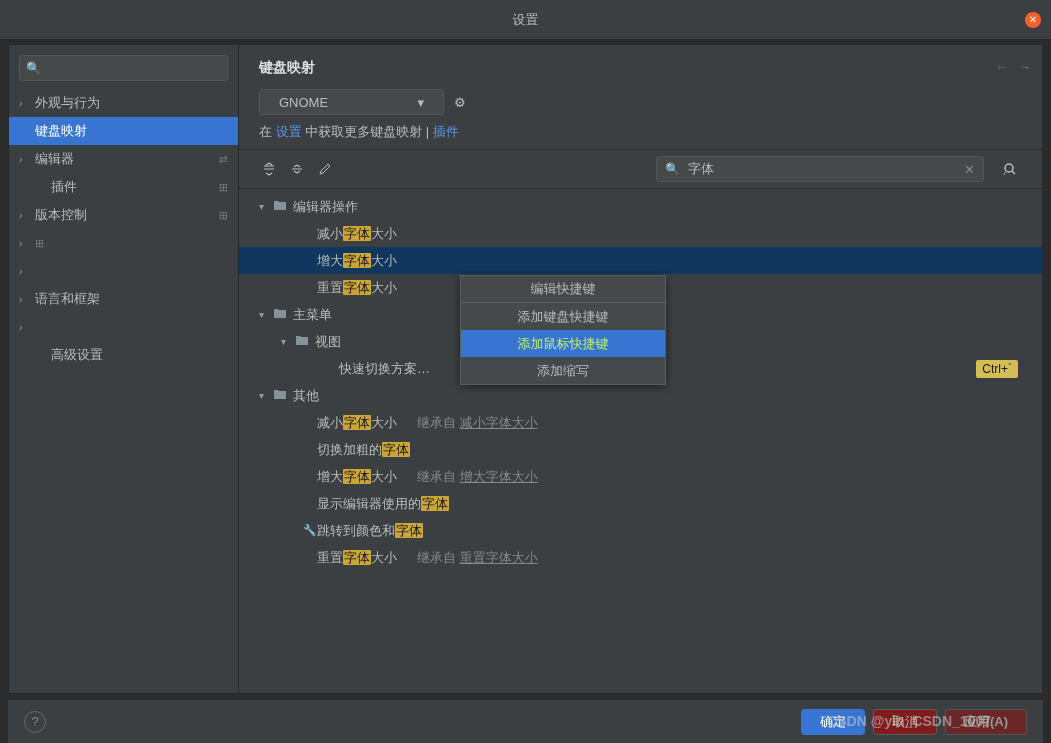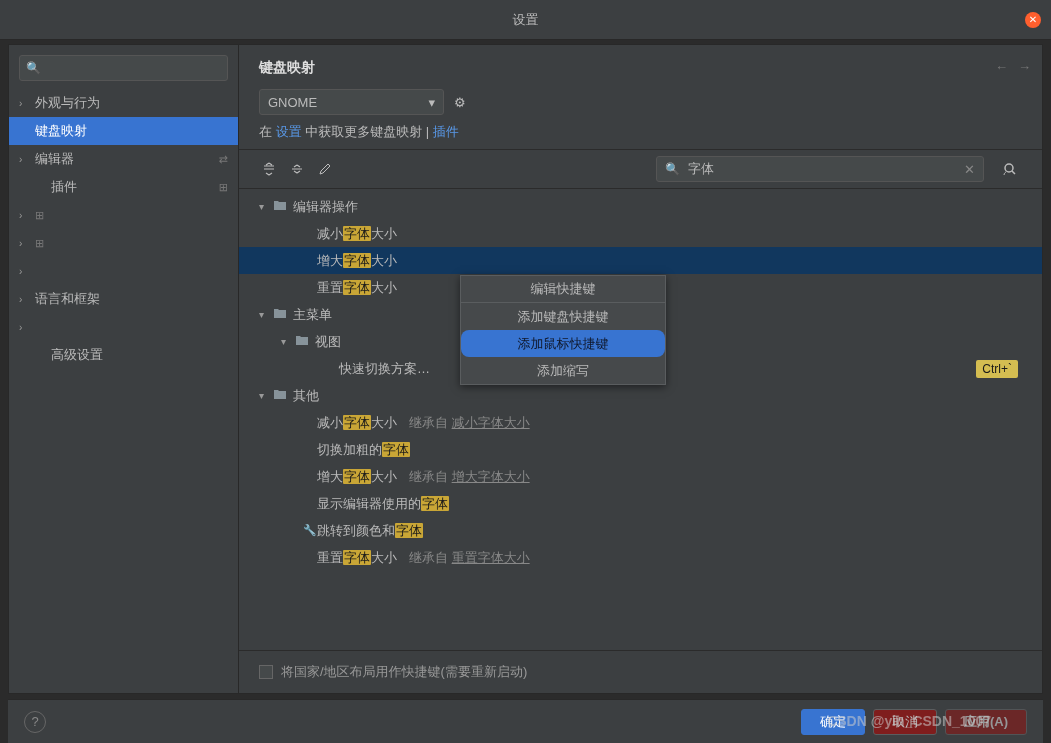--- a/index.html
+++ b/index.html
@@ -23,46 +23,46 @@
 .nav-item .chevron.hidden { visibility: hidden; }
 .nav-item .nav-label { flex: 1; }
 .nav-item.selected .nav-label { color: #fff; }
 .nav-item .indent { padding-left: 16px; }
 .nav-item .badge { color: #777; font-size: 11px; }
 
 .content { flex: 1; display: flex; flex-direction: column; position: relative; }
 .content-header { padding: 14px 20px 8px 20px; }
 .content-title { color: #ddd; font-weight: bold; font-size: 14px; margin-bottom: 12px; }
 .dropdown-row { display: flex; align-items: center; gap: 10px; margin-bottom: 8px; }
-.dropdown { width: 185px; height: 26px; background: #45494a; border: 1px solid #555; border-radius: 3px; display: flex; align-items: center; padding: 0 8px; justify-content: space-between; cursor: pointer; }
+.dropdown { width: 185px; height: 26px; background: #45494a; border: 1px solid #555; border-radius: 3px; display: flex; align-items: center; padding: 0 19px; justify-content: space-between; cursor: pointer; }
 .gear-icon { color: #bbb; cursor: pointer; }
 .hint-link { color: #5998e8; font-size: 13px; }
 .hint-text { color: #bbb; }
 
 .toolbar-row { display: flex; align-items: center; padding: 6px 20px; border-top: 1px solid #2b2b2b; border-bottom: 1px solid #2b2b2b; gap: 8px; background: #3c3f41; }
 .tool-icon { width: 20px; height: 20px; display: flex; align-items: center; justify-content: center; color: #bbb; cursor: pointer; }
 .search-field { margin-left: auto; width: 328px; height: 26px; background: #45494a; border: 1px solid #555; border-radius: 3px; display: flex; align-items: center; padding: 0 8px; gap: 4px; }
 .search-field input { background: transparent; border: none; color: #bbb; flex: 1; outline: none; }
 .reset-btn { width: 24px; height: 24px; display: flex; align-items: center; justify-content: center; color: #bbb; cursor: pointer; margin-left: 6px; }
 
 .tree-area { flex: 1; overflow: auto; position: relative; padding-top: 4px; }
 .tree-row { height: 27px; display: flex; align-items: center; padding-left: 20px; cursor: pointer; position: relative; }
 .tree-row.sel { background: #11375e; }
 .tree-row .tchev { width: 14px; font-size: 10px; color: #999; }
 .tree-row .ticon { width: 16px; margin-right: 4px; color: #888; }
 .tree-row .tlabel { color: #bbb; white-space: nowrap; }
 .hl { background: #c9a636; color: #1a1a1a; padding: 0 1px; border-radius: 1px; }
-.inherit { color: #888; margin-left: 12px; }
+.inherit { color: #888; margin-left: 20px; }
 .inherit .link { color: #888; text-decoration: underline; }
 .shortcut-badge { position: absolute; right: 24px; background: #d4bd51; color: #1a1a1a; padding: 2px 6px; border-radius: 2px; font-size: 12px; }
 
 .context-menu { position: absolute; left: 460px; top: 275px; width: 206px; background: #46494b; border: 1px solid #5a5d5f; box-shadow: 0 2px 8px rgba(0,0,0,0.5); z-index: 100; }
 .ctx-item { height: 27px; display: flex; align-items: center; justify-content: center; color: #bbb; cursor: pointer; }
 .ctx-item.header { border-bottom: 1px solid #5a5d5f; }
-.ctx-item.highlight { background: #3874d1; color: #0f172a; border-radius: 8px; }
+.ctx-item.highlight { background: #3874d1; color: #bef264; }
 
 .footer-check { padding: 12px 20px; border-top: 1px solid #2b2b2b; display: flex; align-items: center; gap: 8px; color: #999; }
 .checkbox { width: 14px; height: 14px; border: 1px solid #666; background: #45494a; }
 
 .bottom-bar { position: absolute; left: 8px; right: 8px; bottom: 0; height: 44px; background: #3c3f41; border-top: 1px solid #282828; display: flex; align-items: center; padding: 0 16px; }
 .help-btn { width: 22px; height: 22px; border: 1px solid #666; border-radius: 50%; display: flex; align-items: center; justify-content: center; color: #888; cursor: pointer; }
 .btn-group { margin-left: auto; display: flex; gap: 8px; }
 .btn { height: 26px; padding: 0 18px; background: #7f1d1d; border: 1px solid #5a5d5f; color: #bbb; display: flex; align-items: center; cursor: pointer; border-radius: 3px; }
 .btn.primary { background: #3874d1; border-color: #3874d1; color: #fff; }
 .btn.dis { opacity: 0.7; font-weight: bold; }
@@ -107,20 +107,21 @@
           <span class="nav-label">编辑器</span>
           <span class="badge">⇄</span>
         </div>
         <div class="nav-item">
           <span class="chevron hidden"></span>
           <span class="nav-label indent">插件</span>
           <span class="badge">⊞</span>
         </div>
         <div class="nav-item">
           <span class="chevron">›</span>
+          <span class="nav-label">版本控制</span>
           <span class="badge">⊞</span>
         </div>
         <div class="nav-item">
           <span class="chevron">›</span>
           <span class="badge">⊞</span>
         </div>
         <div class="nav-item">
           <span class="chevron">›</span>
         </div>
         <div class="nav-item">
@@ -250,24 +251,20 @@
           <span class="tchev" style="font-size: 11px;">🔧</span>
           <span class="tlabel">跳转到颜色和<span class="hl">字体</span></span>
         </div>
         <div class="tree-row" style="padding-left: 64px;">
           <span class="tchev"></span>
           <span class="tlabel">重置<span class="hl">字体</span>大小</span>
           <span class="inherit">继承自 <span class="link">重置字体大小</span></span>
         </div>
       </div>
 
-    <div class="footer-check">
-      <div class="checkbox"></div>
-      <span>将国家/地区布局用作快捷键(需要重新启动)</span>
-    </div>
   </div>
 </div>
 
 <div class="bottom-bar">
   <div class="help-btn">?</div>
   <div class="btn-group">
     <div class="btn primary">
         <span>确定</span>
       </div>
     <div class="btn">

